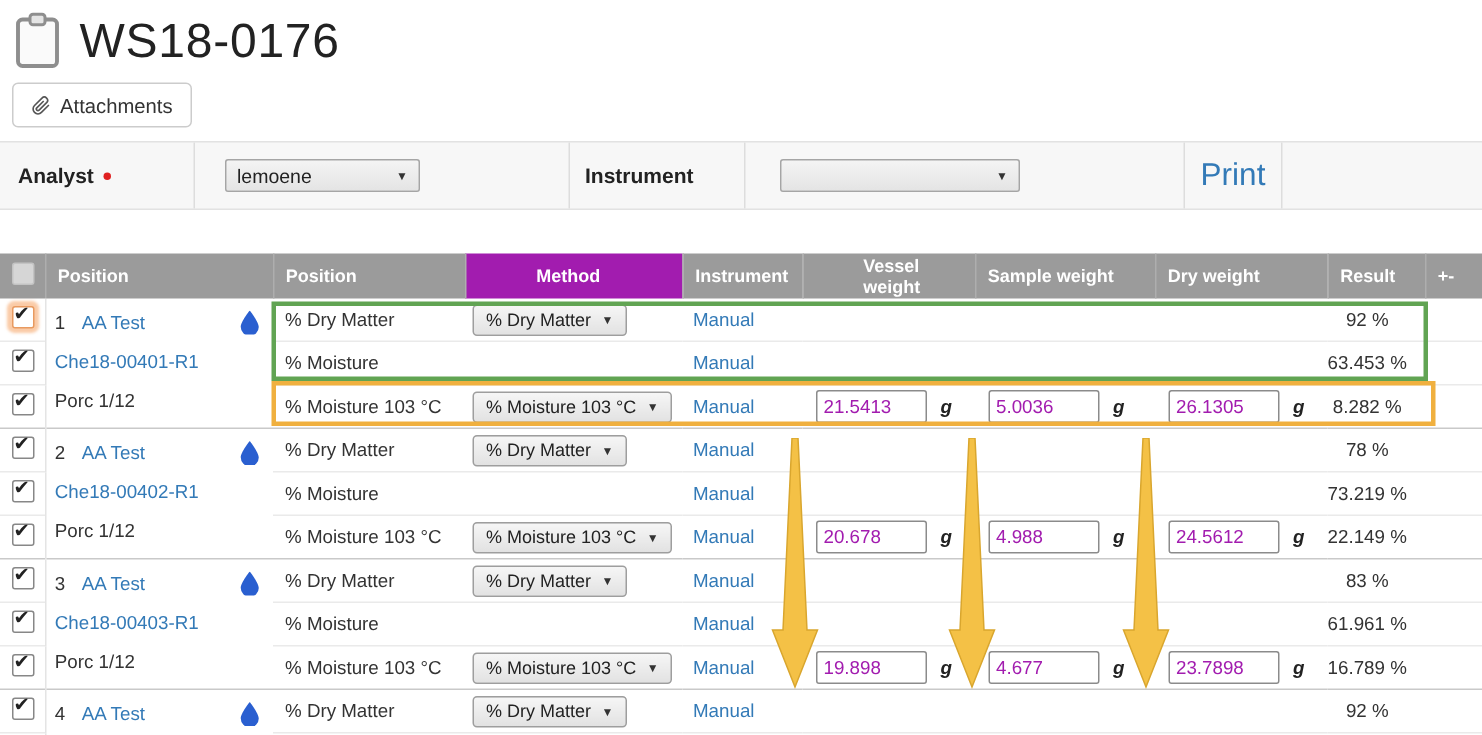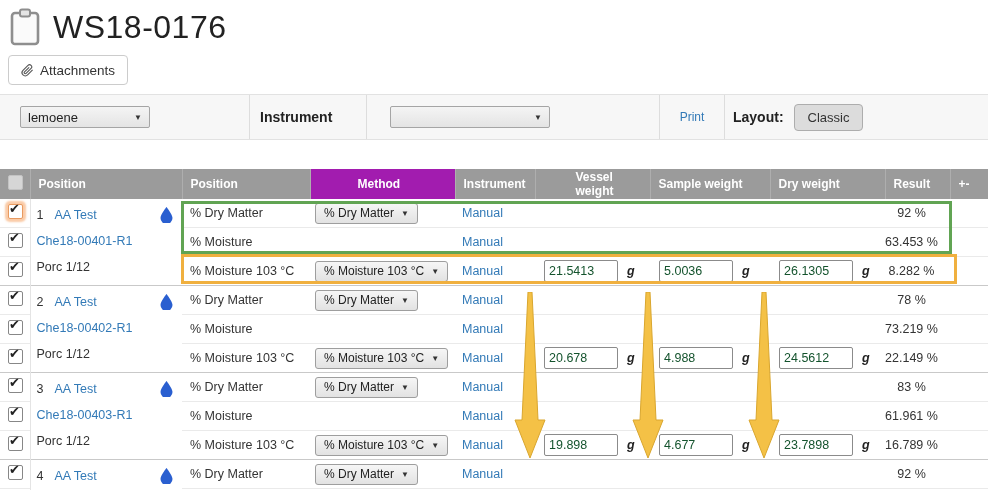--- a/index.html
+++ b/index.html
@@ -38,21 +38,21 @@
   .cell-layout{width:133px;padding-left:8px;}
   .ctl-label{font-size:14px;font-weight:bold;color:#222;}
   .req-dot{display:inline-block;width:5px;height:5px;border-radius:50%;background:#e02020;margin-left:6px;vertical-align:4px;}
   .sel{
     width:130px;height:22px;box-sizing:border-box;border:1px solid #a5a5a5;border-radius:2px;
     background:linear-gradient(#f4f4f4,#e4e4e4);display:flex;align-items:center;justify-content:space-between;
     padding:0 7px;font-size:13px;color:#222;cursor:pointer;
   }
   .sel.wide{width:160px;}
   .caret{font-size:8px;color:#333;}
-  .print-link{font-size:12px;color:var(--link);}
+  .print-link{font-size:21px;color:var(--link);}
   .classic-btn{
     margin-left:10px;border:1px solid #adadad;border-radius:4px;background:#dcdcdc;
     padding:5px 13px;font-size:13px;color:#333;cursor:pointer;
   }
 
   
   .table-wrap{position:absolute;top:169px;left:0;width:988px;}
   table{border-collapse:collapse;table-layout:fixed;width:988px;}
   thead th{
     background:#9b9b9b;color:#fff;font-size:12px;font-weight:bold;text-align:left;
@@ -90,21 +90,21 @@
   
   .method-btn{
     display:inline-flex;align-items:center;gap:7px;height:21px;box-sizing:border-box;
     border:1px solid #9e9e9e;border-radius:3px;background:linear-gradient(#f6f6f6,#e2e2e2);
     padding:0 8px;font-size:12px;color:#222;cursor:pointer;white-space:nowrap;
   }
 
   
   .win{
     width:64px;height:20px;border:1px solid #8b8b8b;border-radius:2px;background:#fff;
-    font-family:"Liberation Sans","DejaVu Sans",sans-serif;font-size:12.5px;color:#14532d;padding:0 4px;
+    font-family:"Liberation Sans","DejaVu Sans",sans-serif;font-size:12.5px;color:#a21caf;padding:0 4px;
   }
   .unit{font-style:italic;font-weight:bold;font-size:12.5px;margin-left:9px;color:#222;}
 
   
   .anno{position:absolute;pointer-events:none;box-sizing:border-box;z-index:6;}
   #green-box{left:181px;top:201px;width:771px;height:53px;border:3px solid #61a453;}
   #orange-box{left:181px;top:254px;width:776px;height:30px;border:3px solid #f0ad4e;}
   .arrow{position:absolute;top:292px;z-index:7;pointer-events:none;}
   #arrow-1{left:507px;} #arrow-2{left:625px;} #arrow-3{left:741px;}
 </style>
@@ -124,41 +124,41 @@
 <div class="attach-btn">
   <span style="line-height:0;">
     <svg width="13" height="13" viewBox="0 0 24 24">
         <path d="M21.4 11.05l-9.19 9.19a6 6 0 0 1-8.49-8.49l9.19-9.19a4 4 0 0 1 5.66 5.66l-9.2 9.19a2 2 0 0 1-2.83-2.83l8.49-8.48" fill="none" stroke="#555" stroke-width="2"></path>
       </svg>
   </span>
   <span>Attachments</span>
 </div>
 
 <div class="controls" style="background: rgb(247, 247, 247);">
+  <div class="ctl-cell cell-analyst">
+    <span class="ctl-label">Analyst</span>
+    <span class="req-dot"></span>
+  </div>
   <div class="ctl-cell cell-analyst-select">
     <div class="sel">
       <span>lemoene</span>
       <span class="caret">▼</span>
     </div>
   </div>
   <div class="ctl-cell cell-instr-label">
     <span class="ctl-label">Instrument</span>
   </div>
   <div class="ctl-cell cell-instr-select">
     <div class="sel wide">
       <span></span>
       <span class="caret">▼</span>
     </div>
   </div>
   <div class="ctl-cell cell-print">
     <a class="print-link">Print</a>
-  </div>
-  <div class="ctl-cell cell-layout last">
-    <span class="ctl-label">Layout:</span>
-    <button class="classic-btn">Classic</button>
   </div>
 </div>
 
 <div class="table-wrap">
   <table id="ws-table">
     <colgroup>
       <col style="width:30px">
         <col style="width:152px">
         <col style="width:128px">
         <col style="width:145px">

